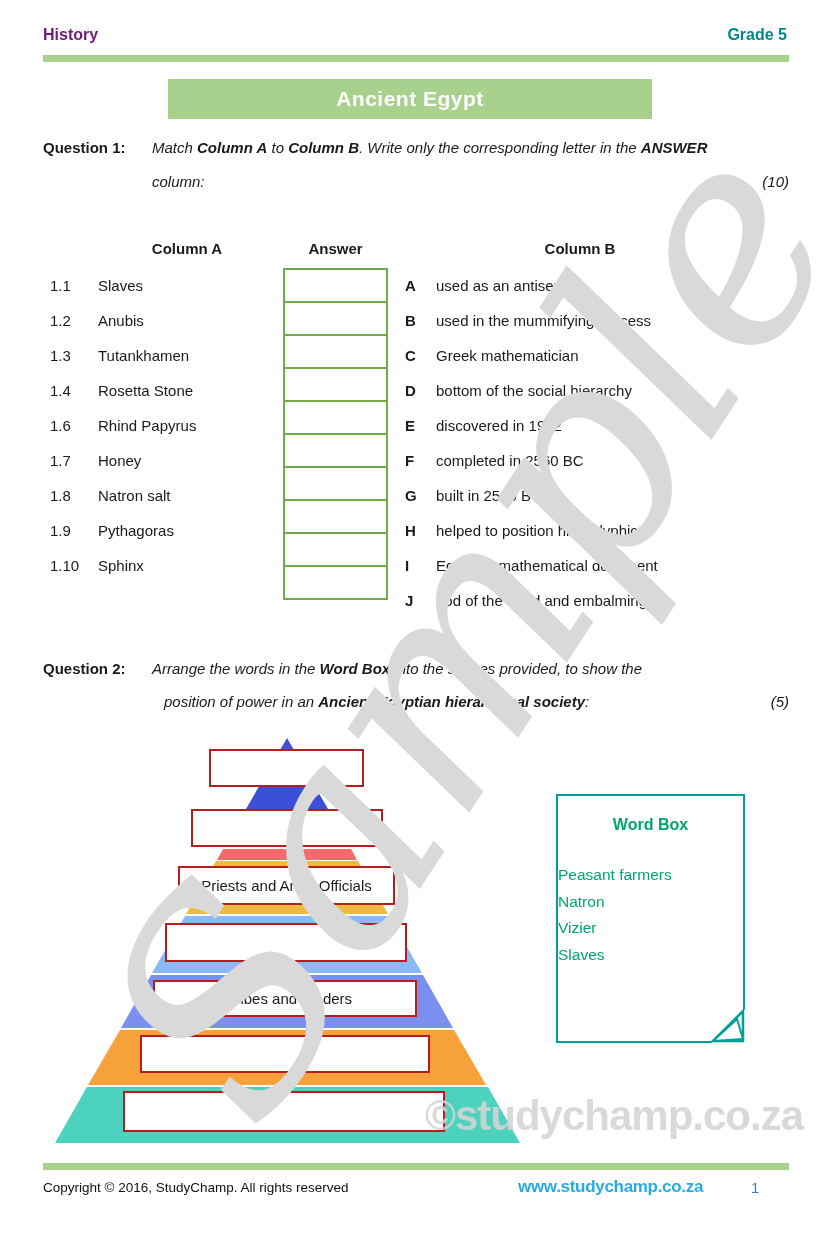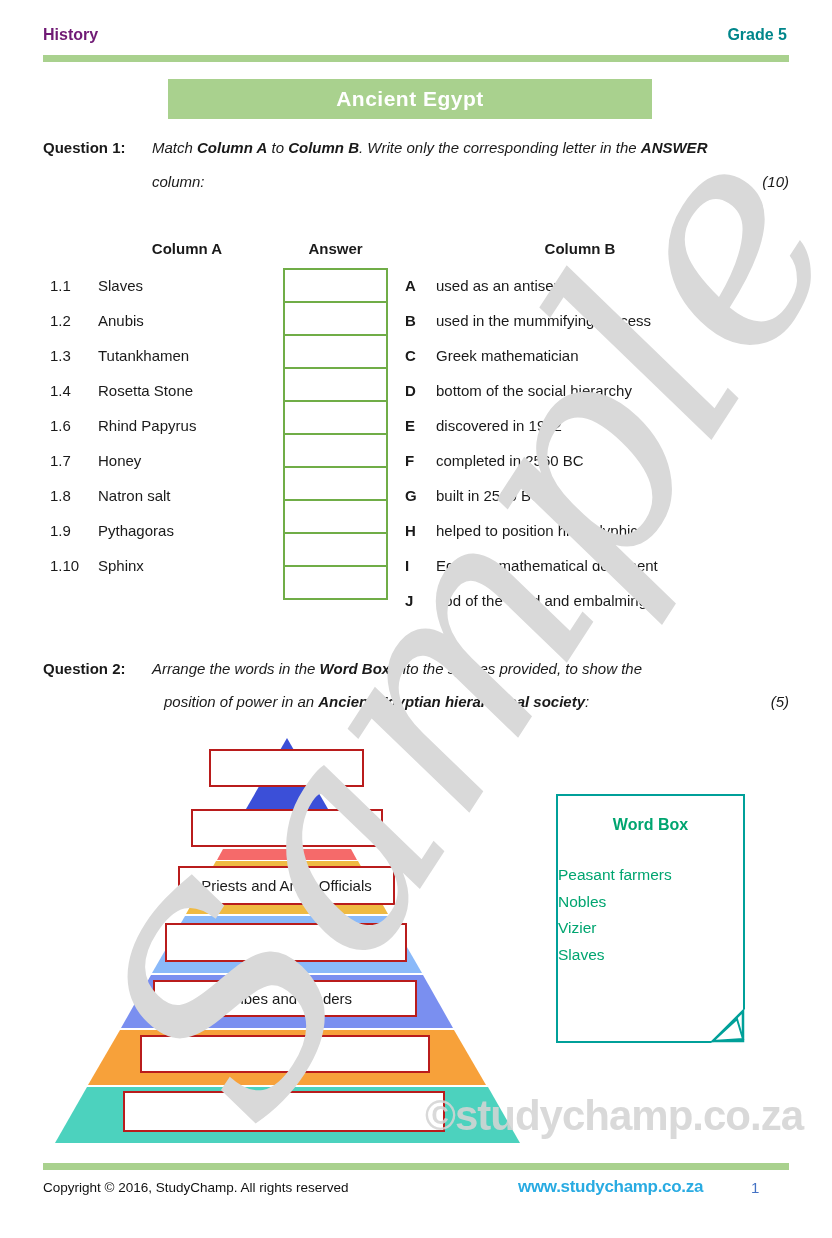--- a/index.html
+++ b/index.html
@@ -253,21 +253,21 @@
 
       <div></div>
     </div>
 
   <div class="abs wordbox">
     <div class="wordbox-title">Word Box</div>
     <div class="word-list">
 
         <div>Peasant farmers</div>
 
-        <div>Nobles</div>
+        <div>Natron</div>
 
         <div>Vizier</div>
 
 
         <div>Slaves</div>
       </div>
     <svg class="fold" viewBox="0 0 34 34">
       <polygon points="0,34 34,34 34,0" fill="#ffffff"></polygon>
       <polygon points="2,32 32,32 32,2" fill="#ffffff" stroke="#00A099" stroke-width="2.5"></polygon>
       <path d="M2,32 L26,10 L32,30 Z" fill="#ffffff" stroke="#00A099" stroke-width="2"></path>

